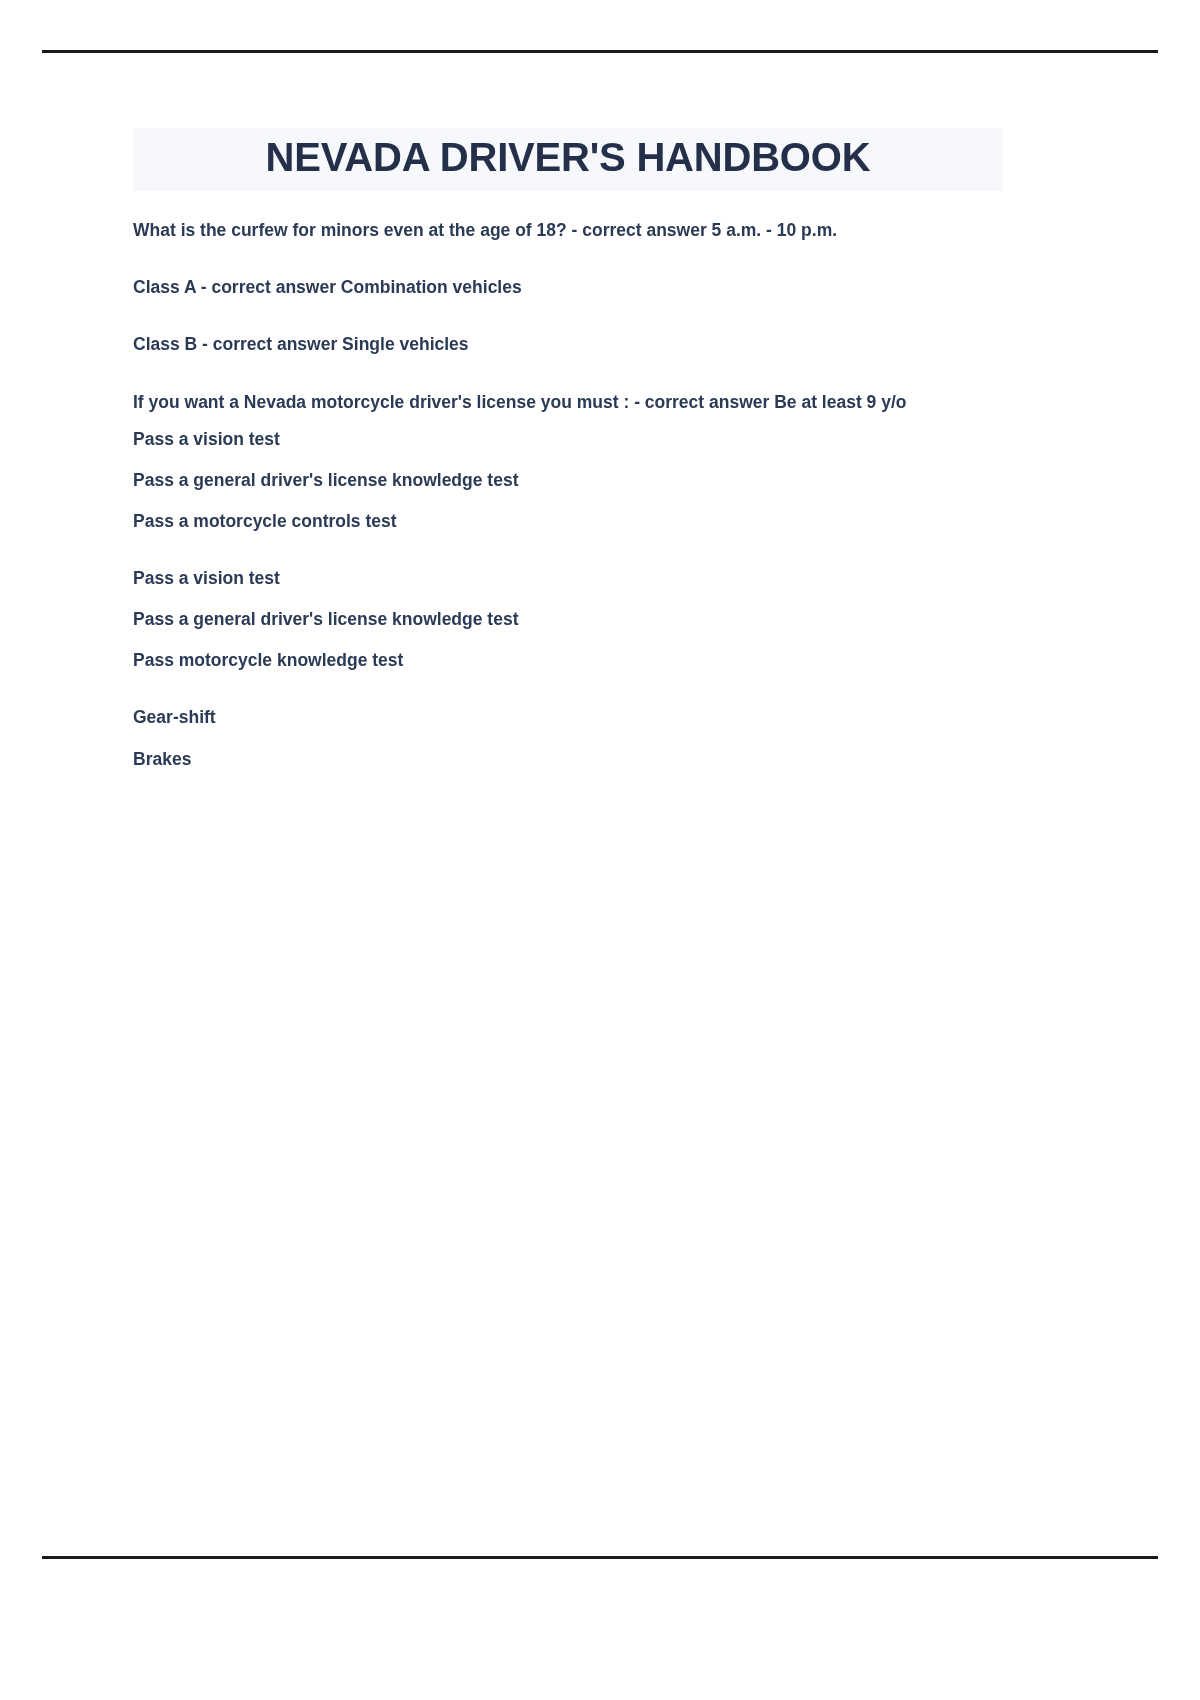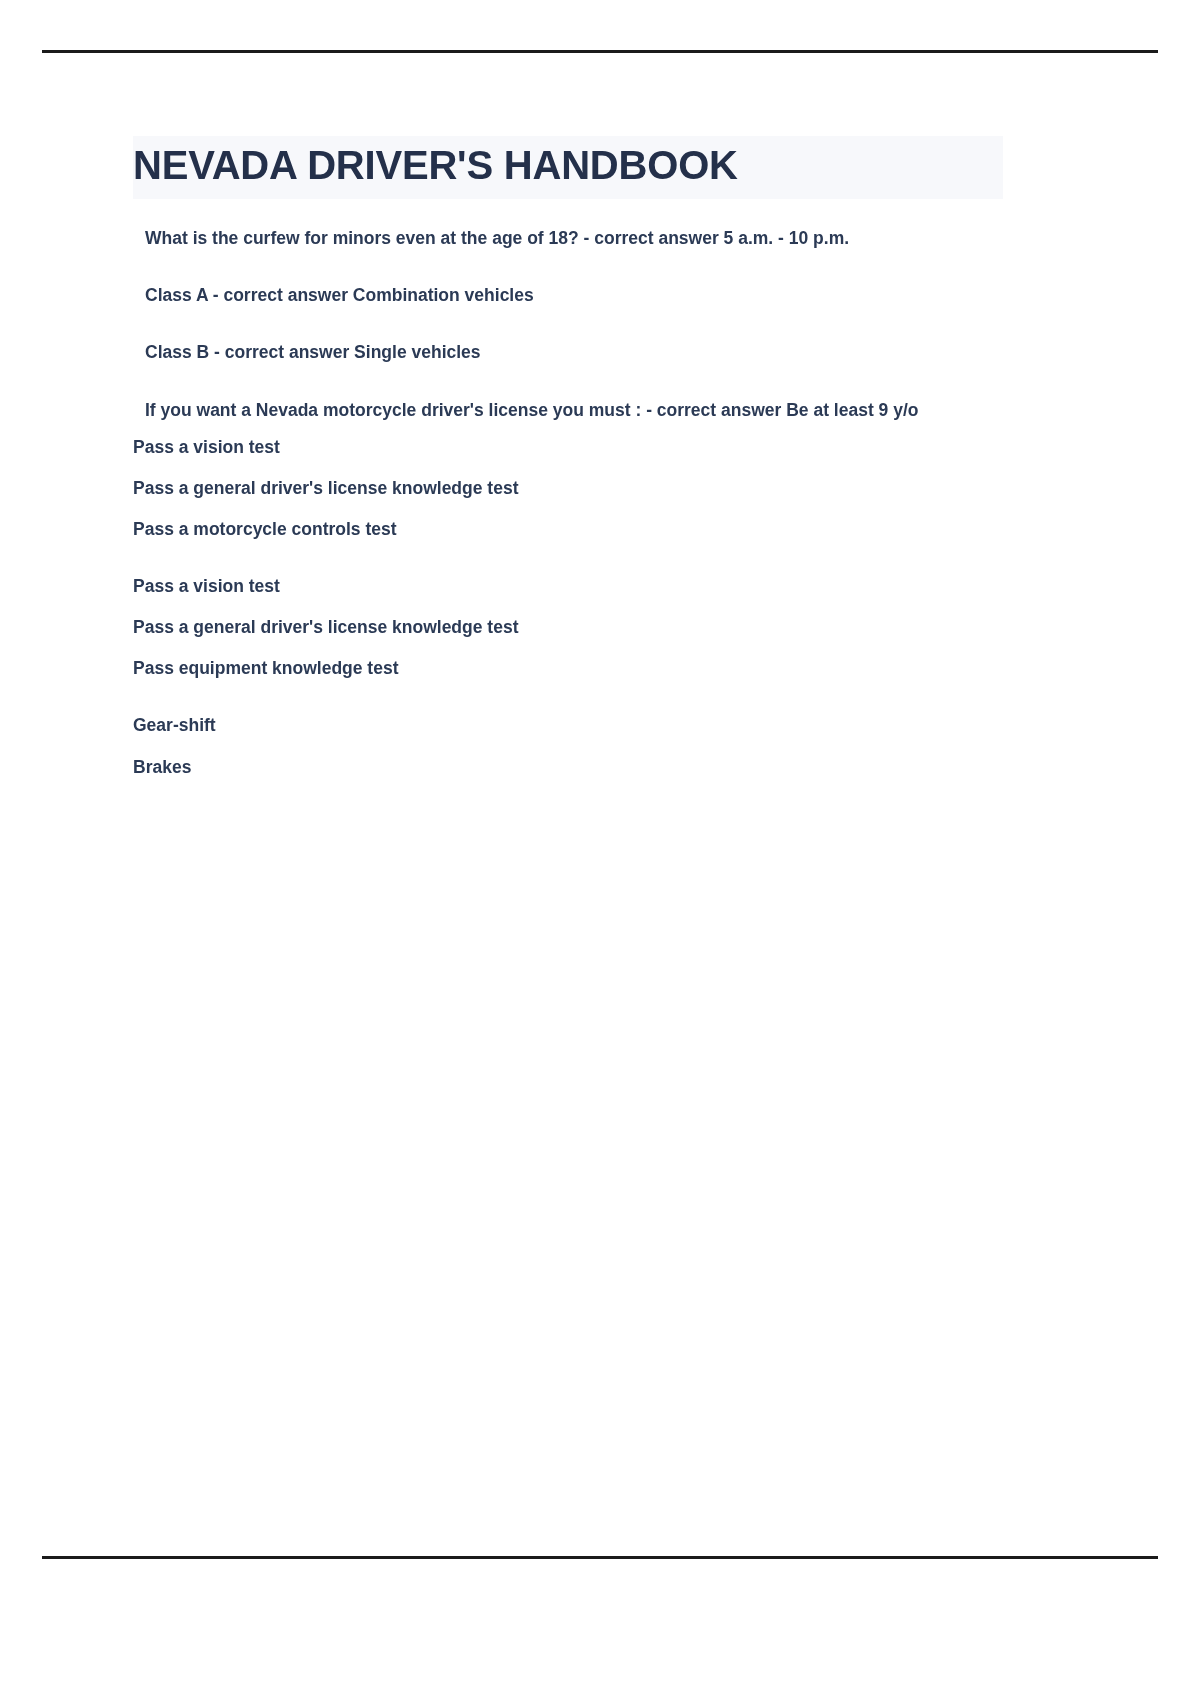--- a/index.html
+++ b/index.html
@@ -33,41 +33,42 @@
   .content {
     position: absolute;
     left: 133px;
     top: 120px;
     width: 875px;
   }
 
   .title-band {
     background: #f7f8fb;
     padding: 6px 0 10px 0;
-    margin: 16px 0 26px 0;
+    margin: 8px 0 26px 0;
     width: 870px;
+    text-align: center;
   }
   .doc-title {
     margin: 0;
     font-size: 40px;
     line-height: 1.18;
     font-weight: bold;
     color: #24304a;
     letter-spacing: -0.2px;
   }
 
   .block {
     margin-bottom: 30px;
   }
   .qa {
     font-size: 17.5px;
     line-height: 1.55;
     font-weight: bold;
     color: #2b3a55;
-    margin: 0 0 10px 12px;
+    margin: 0 0 10px 0;
   }
   .qa.sub {
     margin: 0 0 14px 0;
   }
 </style>
 </head>
 <body>
 
 <div class="page">
 
@@ -99,21 +100,21 @@
       <div class="block">
         <p class="qa">If you want a Nevada motorcycle driver's license you must : - correct answer Be at least 9 y/o</p>
         <p class="qa sub">Pass a vision test</p>
         <p class="qa sub">Pass a general driver's license knowledge test</p>
         <p class="qa sub">Pass a motorcycle controls test</p>
       </div>
 
       <div class="block">
         <p class="qa sub">Pass a vision test</p>
         <p class="qa sub">Pass a general driver's license knowledge test</p>
-        <p class="qa sub">Pass equipment knowledge test</p>
+        <p class="qa sub">Pass motorcycle knowledge test</p>
       </div>
 
       <div class="block">
         <p class="qa sub">Gear-shift</p>
         <p class="qa sub">Brakes</p>
       </div>
 
     </div>
   </div>
 </div>

